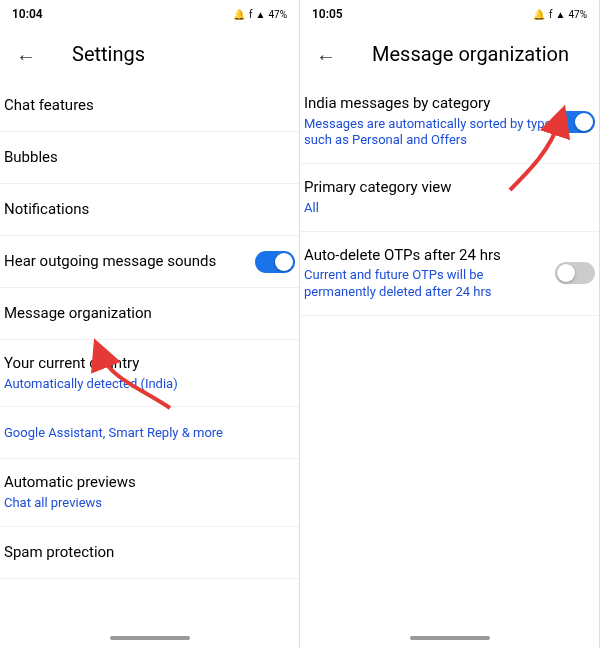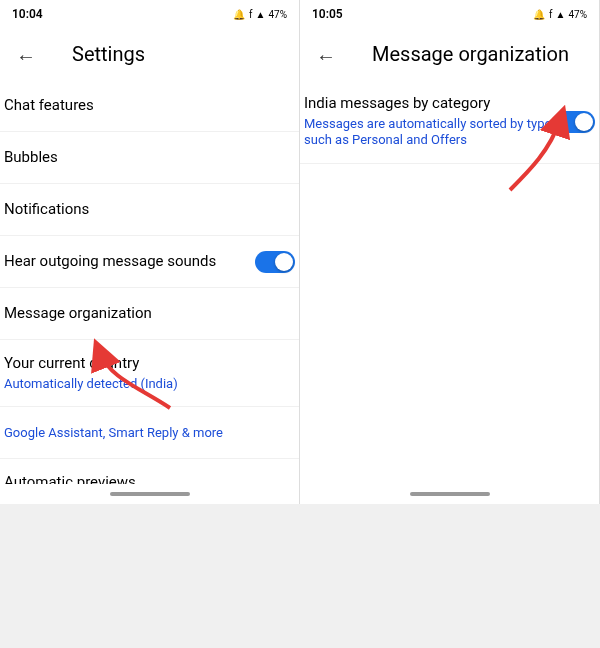--- a/index.html
+++ b/index.html
@@ -7,21 +7,21 @@
       font-family: 'Roboto', Arial, sans-serif;
       background: #f0f0f0;
       width: 600px;
       height: 648px;
       display: flex;
       overflow: hidden;
     }
 
     .phone-panel {
       width: 300px;
-      height: 504px;
+      height: 648px;
       background: #ffffff;
       display: flex;
       flex-direction: column;
       border-right: 1px solid #ddd;
       overflow: hidden;
     }
 
     .status-bar {
       height: 28px;
       background: #ffffff;
@@ -299,21 +299,34 @@
     <div class="settings-list">
 
       <div class="settings-item">
         <div class="settings-item-text">
           <div class="settings-item-title">India messages by category</div>
           <div class="settings-item-subtitle">Messages are automatically sorted by type, such as Personal and Offers</div>
         </div>
         <div class="toggle toggle-on"></div>
       </div>
 
-
+      <div class="settings-item">
+        <div class="settings-item-text">
+          <div class="settings-item-title">Primary category view</div>
+          <div class="settings-item-subtitle">All</div>
+        </div>
+      </div>
+
+      <div class="settings-item">
+        <div class="settings-item-text">
+          <div class="settings-item-title">Auto-delete OTPs after 24 hrs</div>
+          <div class="settings-item-subtitle">Current and future OTPs will be permanently deleted after 24 hrs</div>
+        </div>
+        <div class="toggle toggle-off"></div>
+      </div>
 
     </div>
 
     <div class="bottom-bar">
       <div class="home-indicator"></div>
     </div>
   </div>
 
   <svg class="red-arrow-right" viewBox="0 0 100 120" xmlns="http://www.w3.org/2000/svg">
     <defs>

